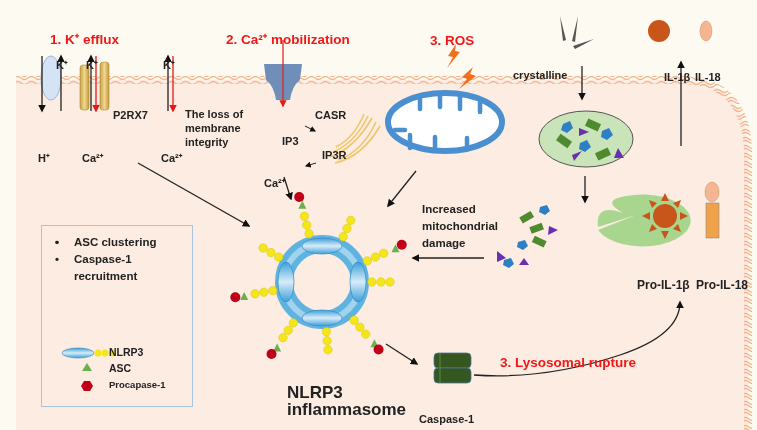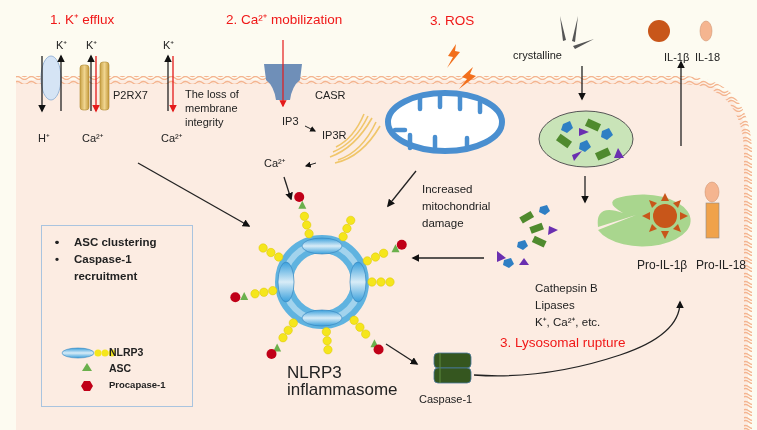--- a/index.html
+++ b/index.html
@@ -1,19 +1,19 @@
 <!DOCTYPE html>
 <html><head>
 <meta charset="utf-8">
 <style>
   html, body { margin:0; padding:0; }
   body { width:757px; height:430px; overflow:hidden; background:#fdfbf1; font-family:"Liberation Sans", sans-serif; }
   #stage { position:relative; width:757px; height:430px; }
   svg#dia { position:absolute; left:0; top:0; }
-  .lbl { position:absolute; font-family:"Liberation Sans", sans-serif; font-weight:normal; color:#222; font-size:11px; line-height:14px; white-space:nowrap; }
+  .lbl { position:absolute; font-family:"Liberation Sans", sans-serif; font-weight:bold; color:#222; font-size:11px; line-height:14px; white-space:nowrap;margin-top:20px; }
   .red { color:#f01818; font-size:13.5px; }
   .sm { font-size:12px; }
   .wrap { white-space:normal; }
   .legend-box { position:absolute; left:41px; top:225px; width:150px; height:180px; border:1px solid #a9c4df; background:#fcece2; }
   .legend-box ul { margin:0; padding:0; list-style:none; position:absolute; left:10px; top:8px; width:140px; }
   .legend-box li { position:relative; padding-left:22px; font-weight:bold; font-size:11.5px; line-height:17px; color:#222; }
   .legend-box li .dot { position:absolute; left:3px; top:0; }
   .leg-key { position:absolute; font-weight:bold; font-size:10.5px; color:#222; }
 </style>
 </head>
@@ -227,25 +227,20 @@
 
 <div class="lbl" style="left:113px;top:88px;">P2RX7</div>
 <div class="lbl wrap" style="left:185px;top:87px;width:68px;">The loss of membrane integrity</div>
 <div class="lbl" style="left:315px;top:88px;">CASR</div>
 <div class="lbl" style="left:282px;top:114px;">IP3</div>
 <div class="lbl" style="left:322px;top:128px;">IP3R</div>
 <div class="lbl" style="left:513px;top:48px;">crystalline</div>
 <div class="lbl" style="left:644px;top:50px;padding-left:20px;">IL-1β</div>
 <div class="lbl" style="left:695px;top:50px;">IL-18</div>
 <div class="lbl wrap" style="left:422px;top:181px;width:92px;line-height:17px;font-size:11.5px;">Increased mitochondrial damage</div>
-<div class="lbl" style="left:535px;top:280px;line-height:17px;font-size:11.5px;">
-  <div>Cathepsin B</div>
-  <div>Lipases</div>
-  <div>K⁺, Ca²⁺, etc.</div>
-</div>
 <div class="lbl sm" style="left:637px;top:258px;">Pro-IL-1β</div>
 <div class="lbl sm" style="left:696px;top:258px;">Pro-IL-18</div>
 <div class="lbl" style="left:419px;top:392px;">Caspase-1</div>
 <div class="lbl wrap" style="left:287px;top:364px;width:80px;line-height:17px;font-size:17px;">NLRP3 inflammasome</div>
 
 <div class="legend-box">
   <ul>
     <li><span class="dot">•</span></li>
     <li><span class="dot">•</span><span>ASC clustering</span></li>
     <li><span class="dot">•</span><span>Caspase-1 recruitment</span></li>

